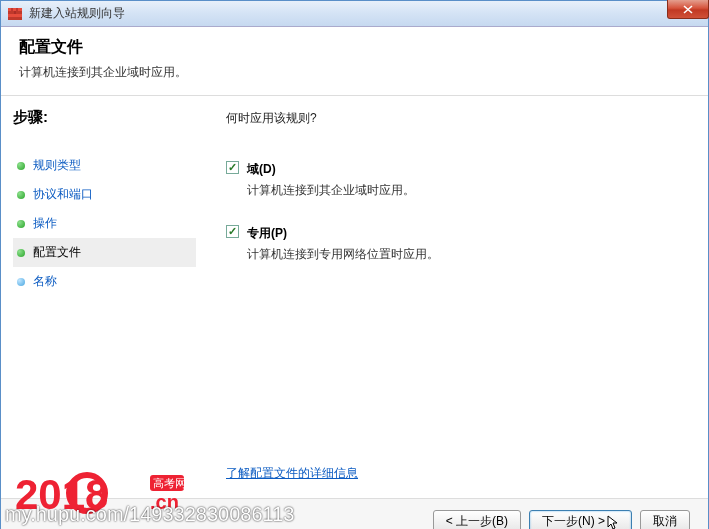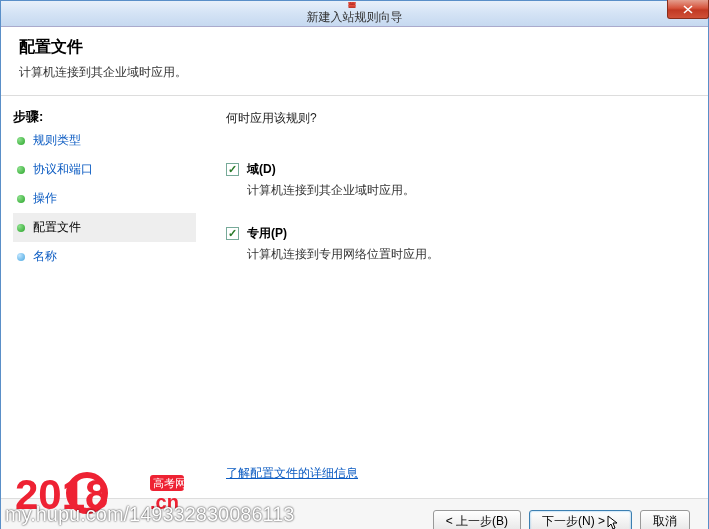--- a/index.html
+++ b/index.html
@@ -1,38 +1,38 @@
 <!DOCTYPE html>
 <html><head>
 <meta charset="utf-8">
 <style>
   * { box-sizing: border-box; margin: 0; padding: 0; }
   body { font-family: "Microsoft YaHei", Tahoma, sans-serif; font-size: 12px; background: #fff; }
   .window { width: 709px; height: 529px; border: 1px solid #5a8fc8; position: relative; background: #fff; }
-  .titlebar { height: 26px; background: linear-gradient(to bottom, #e8f0fa 0%, #d4e3f5 50%, #c6d9f0 100%); border-bottom: 1px solid #aac; display: flex; align-items: center; padding: 0 6px; position: relative; flex-direction: column; }
+  .titlebar { height: 26px; background: linear-gradient(to bottom, #e8f0fa 0%, #d4e3f5 50%, #c6d9f0 100%); border-bottom: 1px solid #aac; display: flex; align-items: center; padding: 0 6px; position: relative; }
   .titlebar-icon { width: 16px; height: 16px; margin-right: 6px; }
   .titlebar-title { color: #333; flex: 1; }
   .close-btn { position: absolute; right: -1px; top: -1px; width: 42px; height: 19px; background: linear-gradient(to bottom,#e49e8e 0%, #d6533c 45%, #c13923 55%, #d05138 100%); border: 1px solid #8a2d1a; border-top: none; border-radius: 0 0 3px 3px; color: #fff; display: flex; align-items: center; justify-content: center; font-size: 11px; cursor: pointer; }
   .header { padding: 10px 18px 14px 18px; border-bottom: 1px solid #ddd; background: #fff; }
   .header h1 { font-size: 16px; font-weight: bold; color: #000; margin-bottom: 6px; }
   .header p { color: #333; }
   .body { display: flex; height: 402px; }
   .sidebar { width: 195px; background: #fff; padding: 12px 0 0 12px; }
-  .sidebar-title { font-weight: bold; font-size: 13px; margin-bottom: 0; }
+  .sidebar-title { font-weight: bold; font-size: 15px; margin-bottom: 24px; }
   .step { display: flex; align-items: center; padding: 6px 4px; cursor: pointer; text-align: center; }
   .bullet { width: 8px; height: 8px; border-radius: 50%; margin-right: 8px; flex-shrink: 0; }
   .bullet.done { background: radial-gradient(circle at 30% 30%, #8de08d, #2aa52a); }
   .bullet.pending { background: radial-gradient(circle at 30% 30%, #bfe5ff, #4aa7e0); }
   .step.active { background: #eee; }
   .step a { color: #0b5bc2; text-decoration: none; }
   .step.active span { color: #000; }
   .content { flex: 1; padding: 14px 20px 10px 30px; display: flex; flex-direction: column; gap: 10px; }
   .question { color: #222; margin-bottom: 24px; }
   .option { margin-bottom: 16px; }
-  .opt-head { display: flex; align-items: center; margin-bottom: 4px; }
+  .opt-head { display: flex; align-items: flex-start; margin-bottom: 4px; }
   .checkbox { width: 13px; height: 13px; border: 1px solid #7a9; background: #fff; margin-right: 8px; display: inline-flex; align-items: center; justify-content: center; cursor: pointer; }
   .checkbox.checked::after { content: "✓"; color: #2a7a2a; font-size: 11px; font-weight: bold; }
   .opt-label { font-weight: bold; }
   .opt-desc { margin-left: 21px; color: #333; }
   .learn-link { color: #0b5bc2; text-decoration: underline; margin-top: auto; margin-bottom: 6px; cursor: pointer; }
   .footer { height: 46px; border-top: 1px solid #ddd; display: flex; align-items: center; justify-content: flex-end; padding: 0 18px; gap: 8px; background: #f6f6f6; }
   .btn { height: 23px; padding: 0 12px; background: linear-gradient(to bottom,#fff,#e6e6e6); border: 1px solid #999; border-radius: 3px; cursor: pointer; font-size: 12px; display: inline-flex; align-items: center; }
   .btn.primary { border: 1px solid #3c7fb1; box-shadow: 0 0 2px #6bb3e6 inset; }
   .cursor-ico { width: 12px; height: 16px; margin-left: 2px; margin-top: 2px; }
   .watermark1 { position: absolute; left: 14px; bottom: 6px; pointer-events: none; }

